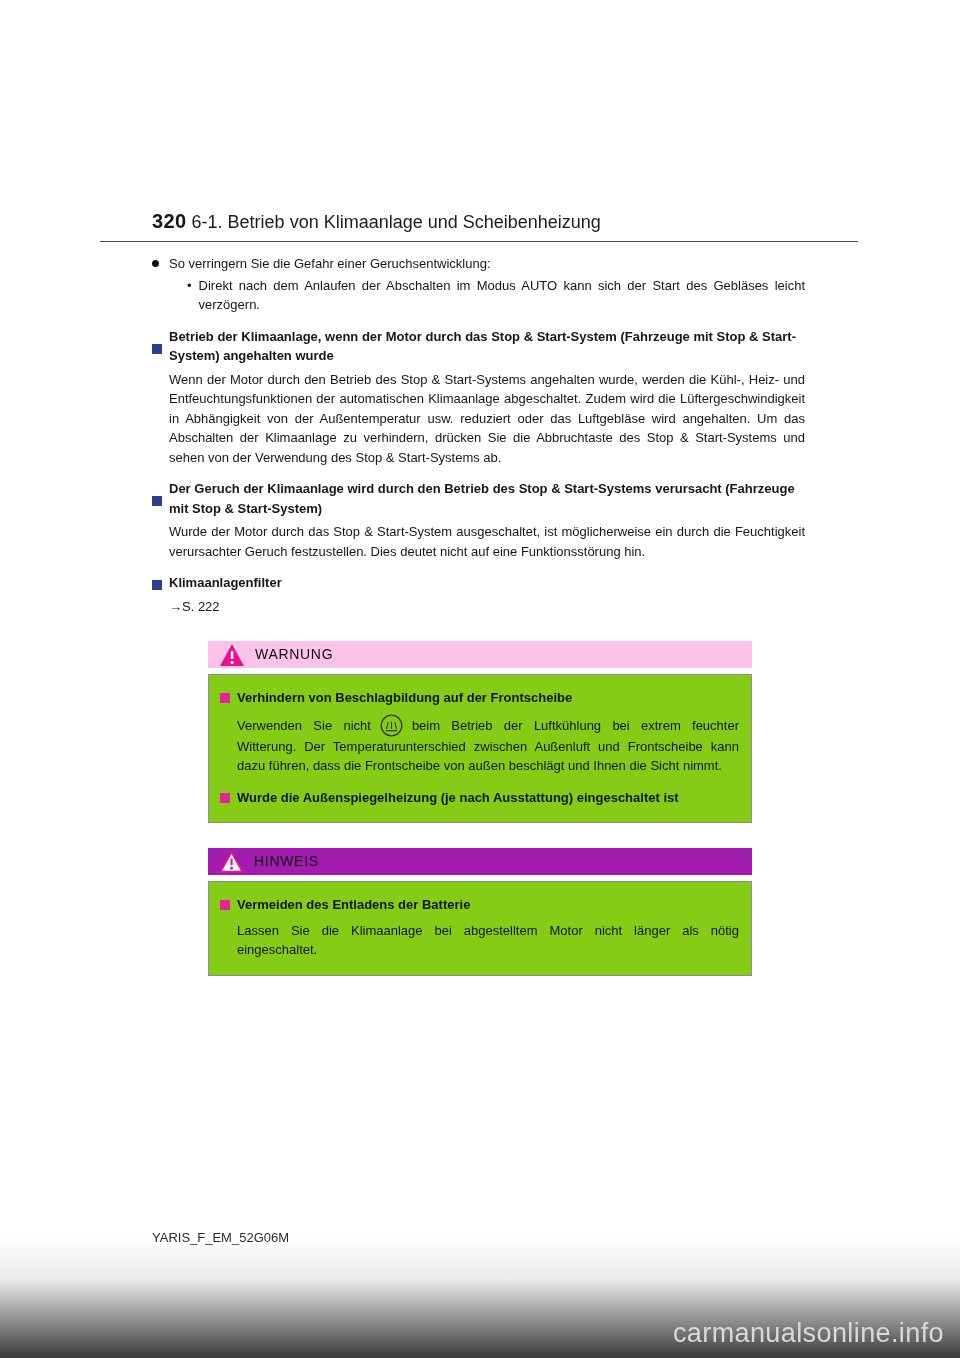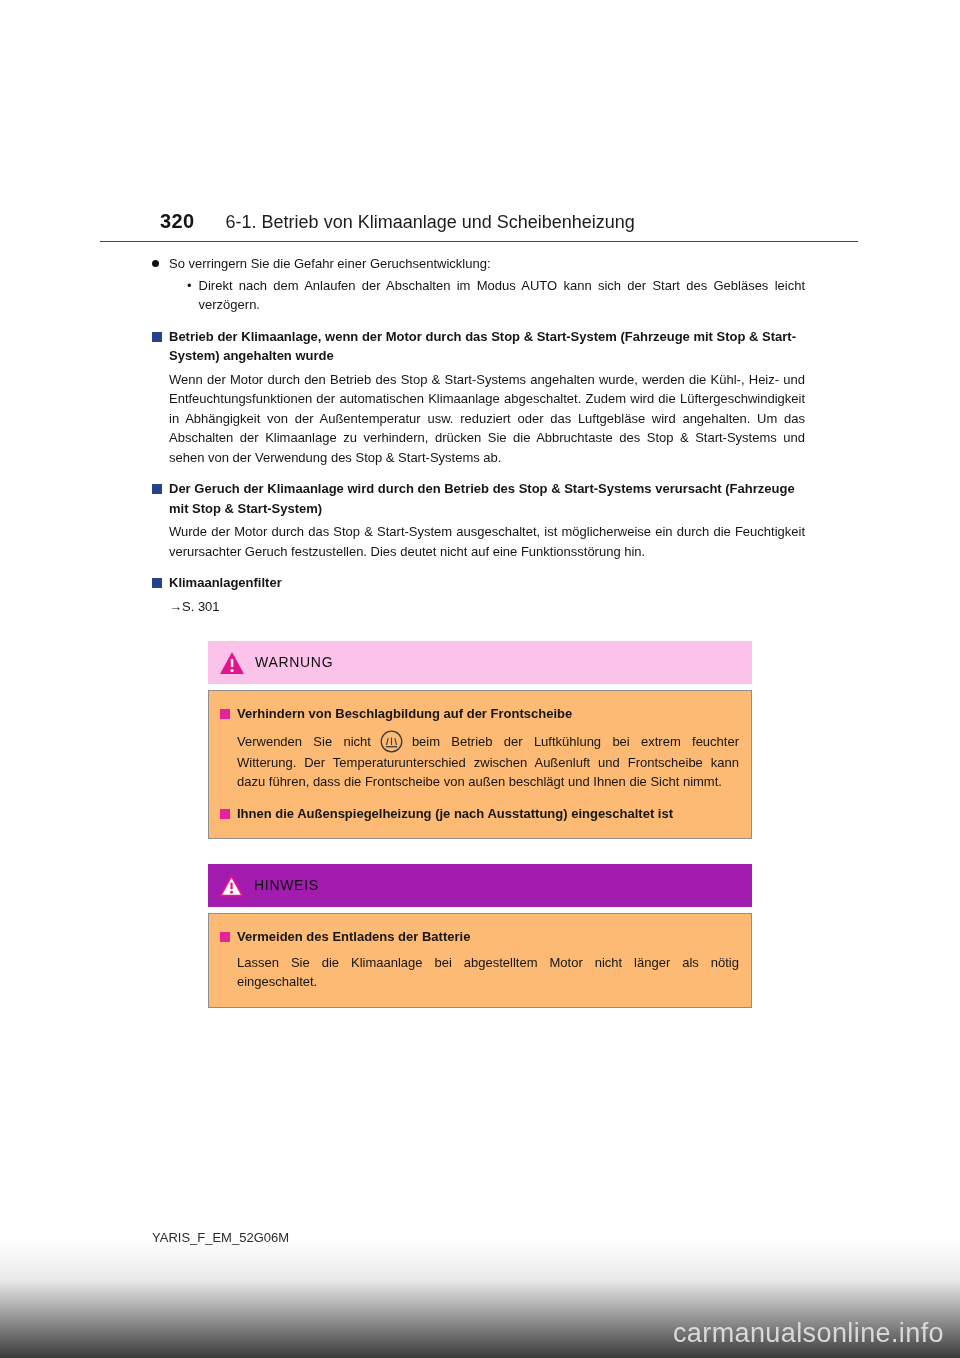--- a/index.html
+++ b/index.html
@@ -3,50 +3,50 @@
 <meta charset="utf-8">
 <style>
   * { margin:0; padding:0; box-sizing:border-box; }
   html,body { background:#ffffff; }
   body {
     width:960px; height:1358px;
     position:relative; overflow:hidden;
     font-family:"Liberation Sans", sans-serif;
     color:#161616;
   }
-  .pagehead { position:absolute; left:160px; top:210px; display:flex; align-items:baseline; gap:31px; }
+  .pagehead { position:absolute; left:152px; top:210px; display:flex; align-items:baseline; gap:5px; }
   .pagenum  { font-size:20px; font-weight:bold; letter-spacing:.4px; }
   .chap     { font-size:18px; color:#1d1d1d; }
   .rule     { position:absolute; left:100px; top:241px; width:758px; height:1px; background:#4a4a4a; }
 
   .content  { position:absolute; left:152px; top:254px; width:653px; font-size:13px; line-height:19.5px; }
 
   .li { display:flex; }
   .dot { width:7px; height:7px; border-radius:50%; background:#121212; margin-top:6px; flex:0 0 7px; }
   .dot-item .litext { padding-left:10px; }
   .sub { padding-left:35px; margin-top:2px; }
   .subdot { flex:0 0 auto; }
   .subdot::before { content:"•"; }
   .sub .litext { padding-left:7px; text-align:justify; }
 
   .sec { margin-top:12px; }
-  .sechead { display:flex; }
+  .sechead { display:flex;align-items:center; }
   .sq { width:10px; height:10px; margin-top:5px; flex:0 0 10px; }
   .sq.navy { background:#27418e; }
   .sq.magenta { background:#e8229a; }
   .sechead h3 { font-size:13px; line-height:19.5px; padding-left:7px; font-weight:bold; }
   .secbody { padding-left:17px; margin-top:4px; text-align:justify; }
   .secbody.plain { text-align:left; }
 
   .alert { margin-top:25px; margin-left:56px; width:544px; }
-  .alert-bar { height:43px; display:flex; align-items:center; padding-left:11px; gap:10px; }
+  .alert-bar { height:27px; display:flex; align-items:center; padding-left:11px; gap:10px; }
   .alert-bar.warn   { background:#fbc3e9; }
   .alert-bar.notice { background:#a21caf; }
   .alert-title { font-size:14px; letter-spacing:.7px; color:#101010; }
-  .alert-box { border:1px solid #8e8e8e; margin-top:6px; padding:13px 12px 15px 11px; background:#fdba74; }
+  .alert-box { border:1px solid #8e8e8e; margin-top:6px; padding:13px 12px 15px 11px; background:#84cc16; }
   .alert-item + .alert-item { margin-top:12px; }
   .alert-head { display:flex; }
   .alert-head h4 { font-size:13px; line-height:19.5px; padding-left:7px; font-weight:bold; }
   .alert-text { padding-left:17px; margin-top:6px; text-align:justify; font-size:13px; line-height:19.5px; }
   .inline-btn { vertical-align:-7px; margin:0 9px; }
 
   .footer { position:absolute; left:152px; top:1230px; font-size:13px; color:#2b2b2b; }
 
   .band { position:absolute; left:0; bottom:0; width:100%; height:120px;
           background:linear-gradient(180deg, rgba(255,255,255,0) 0%, rgba(200,200,200,.40) 35%,
@@ -89,21 +89,21 @@
         <h3>Der Geruch der Klimaanlage wird durch den Betrieb des Stop &amp; Start-Systems verursacht (Fahrzeuge mit Stop &amp; Start-System)</h3>
       </div>
       <p class="secbody">Wurde der Motor durch das Stop &amp; Start-System ausgeschaltet, ist möglicherweise ein durch die Feuchtigkeit verursachter Geruch festzustellen. Dies deutet nicht auf eine Funktionsstörung hin.</p>
     </section>
 
     <section class="sec">
       <div class="sechead">
         <span class="sq navy"></span>
         <h3>Klimaanlagenfilter</h3>
       </div>
-      <p class="secbody plain">→S. 301</p>
+      <p class="secbody plain">→S. 222</p>
     </section>
 
     <div class="alert">
       <div class="alert-bar warn">
         <svg width="26" height="24" viewBox="0 0 26 24">
           <path d="M13 1 L25 23 L1 23 Z" fill="#e6128e"></path>
           <rect x="11.8" y="8" width="2.5" height="8" fill="#ffffff"></rect>
           <circle cx="13.05" cy="19.6" r="1.6" fill="#ffffff"></circle>
         </svg>
         <span class="alert-title">WARNUNG</span>
@@ -120,21 +120,21 @@
               <circle cx="11.5" cy="11.5" r="10.3" fill="none" stroke="#3c3c3c" stroke-width="1.3"></circle>
               <path d="M6.5 15 L8.2 8.2 M11.5 15 L11.5 7.6 M16.5 15 L14.8 8.2" stroke="#3c3c3c" stroke-width="1.1" fill="none"></path>
               <path d="M5.8 16.7 h11.4" stroke="#3c3c3c" stroke-width="1.3" fill="none"></path>
             </svg><span>beim Betrieb der Luftkühlung bei extrem feuchter Witterung. Der Temperaturunterschied zwischen Außenluft und Frontscheibe kann dazu führen, dass die Frontscheibe von außen beschlägt und Ihnen die Sicht nimmt.</span>
           </p>
         </div>
 
         <div class="alert-item">
           <div class="alert-head">
             <span class="sq magenta"></span>
-            <h4>Ihnen die Außenspiegelheizung (je nach Ausstattung) eingeschaltet ist</h4>
+            <h4>Wurde die Außenspiegelheizung (je nach Ausstattung) eingeschaltet ist</h4>
           </div>
         </div>
 
       </div>
     </div>
 
     <div class="alert">
       <div class="alert-bar notice">
         <svg width="25" height="23" viewBox="0 0 26 24">
           <path d="M13 2.2 L24.3 22.6 L1.7 22.6 Z" fill="#ffffff" stroke="#e6128e" stroke-width="2" stroke-linejoin="round"></path>

